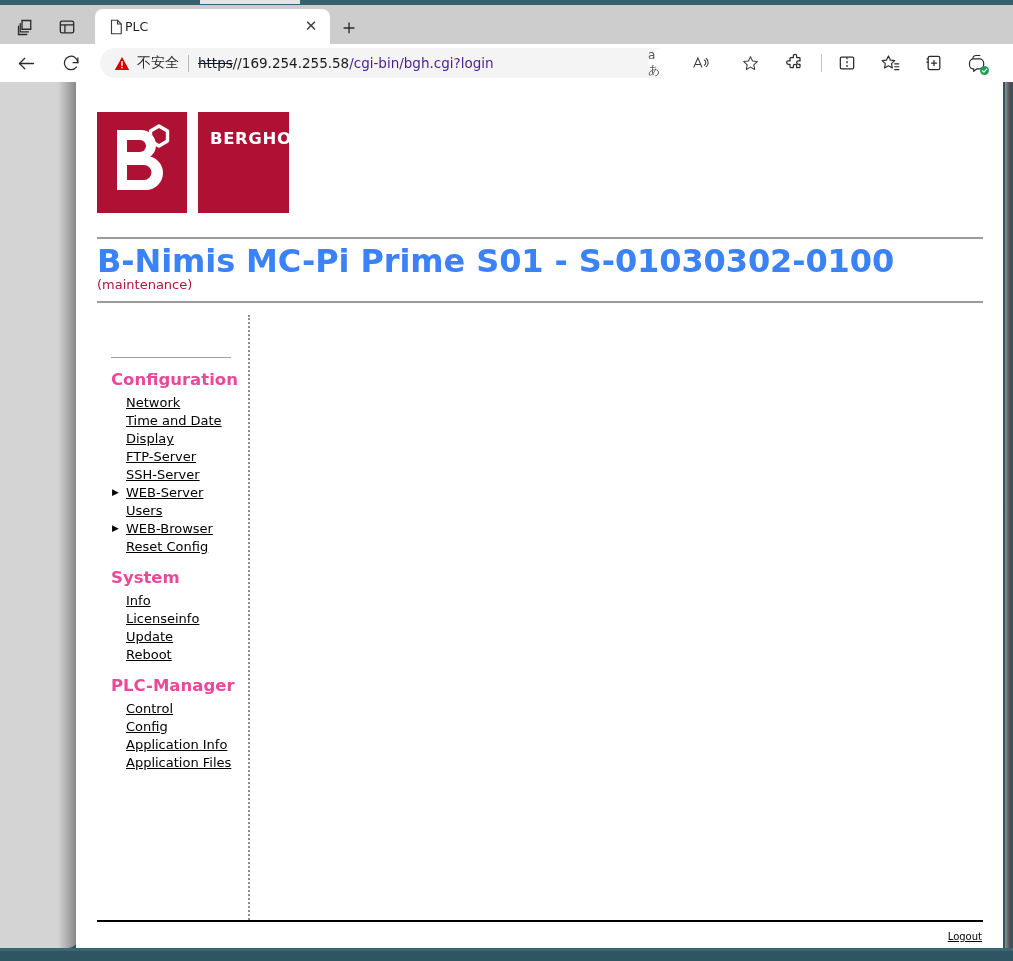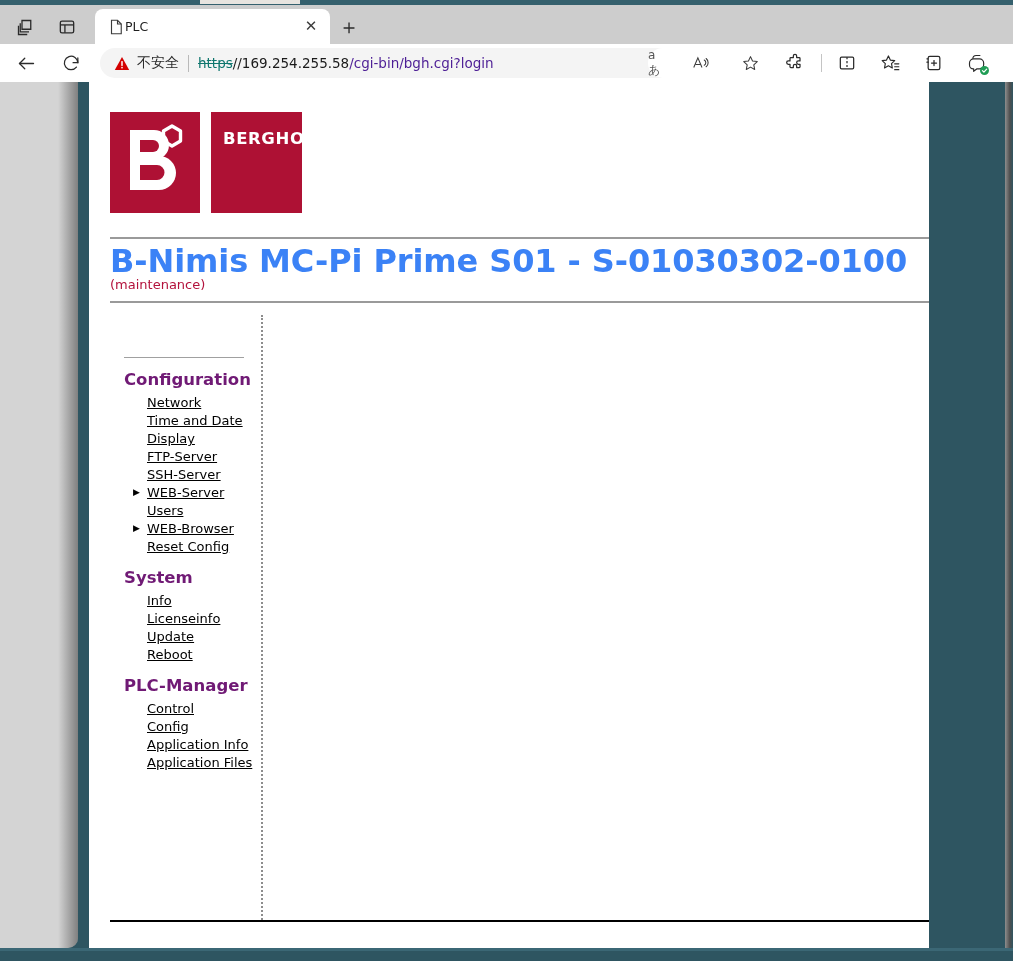--- a/index.html
+++ b/index.html
@@ -109,21 +109,21 @@
     margin: 0 9px;
     width: 1px; height: 17px;
     background: #b9b9b9;
   }
   #omnibox .url {
     font-size: 13.5px;
     white-space: nowrap;
     color: #6a6a6a;
   }
   #omnibox .url .scheme {
-    color: #0f766e;
+    color: #0f172a;
     text-decoration: line-through;
   }
   #omnibox .url .host { color: #1a1a1a; }
   #omnibox .url .path { color: #4c1d95; }
 
   #omni-actions {
     position: absolute; left: 648px; top: 4px;
     width: 112px; height: 30px;
     background: #ffffff;
     border-radius: 15px;
@@ -178,22 +178,22 @@
     background: #2e5561;
   }
   #bottom-teal-inner {
     position: absolute; left: 0; top: 948px;
     width: 1013px; height: 3px;
     background: #3b6775;
   }
 
   
   #viewport {
-    position: absolute; left: 89px; top: 82px;
-    width: 840px; height: 866px;
+    position: absolute; left: 76px; top: 82px;
+    width: 927px; height: 866px;
     background: #ffffff;
     overflow: hidden;
   }
 
   #page {
     position: relative;
     width: 927px; height: 866px;
     padding: 0;
   }
 
@@ -263,31 +263,30 @@
     width: 130px;
   }
   .nav-rule {
     width: 120px; height: 1px;
     background: #a0a0a0;
     margin-bottom: 11px;
   }
   .nav-group-title {
     font-size: 16.5px;
     font-weight: bold;
-    color: #701a75;
+    color: #ec4899;
     margin: 0 0 3px 0;
     line-height: 1.32;
   }
   .nav-group + .nav-group { margin-top: 11px; }
   .nav-link-row {
     display: flex;
     align-items: center;
     height: 18px;
     padding-left: 0;
-    margin-left: 8px;
   }
   .nav-arrow {
     width: 15px; flex: 0 0 15px;
     font-size: 9px;
     color: #000000;
     line-height: 1;
     text-align: left;
     padding-left: 1px;
   }
   .nav-arrow.empty { visibility: hidden; }

